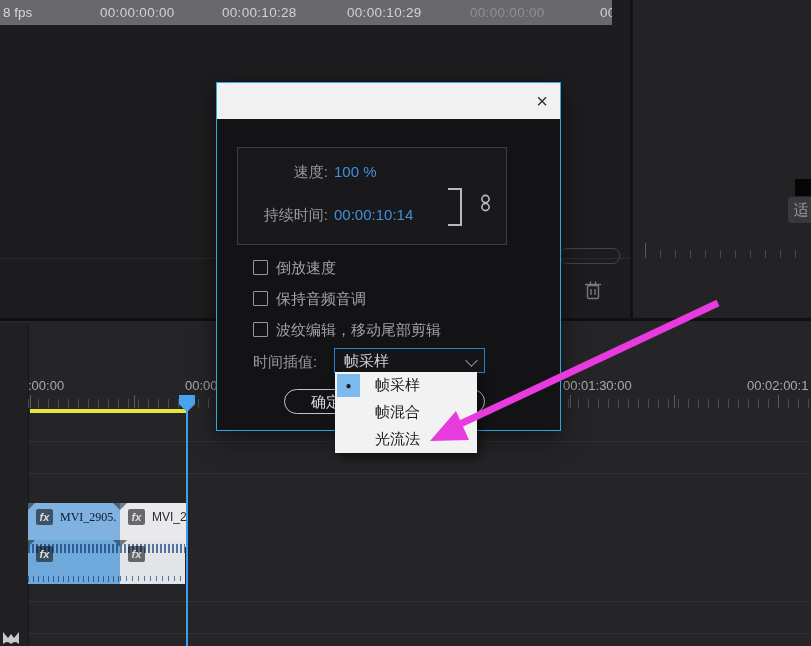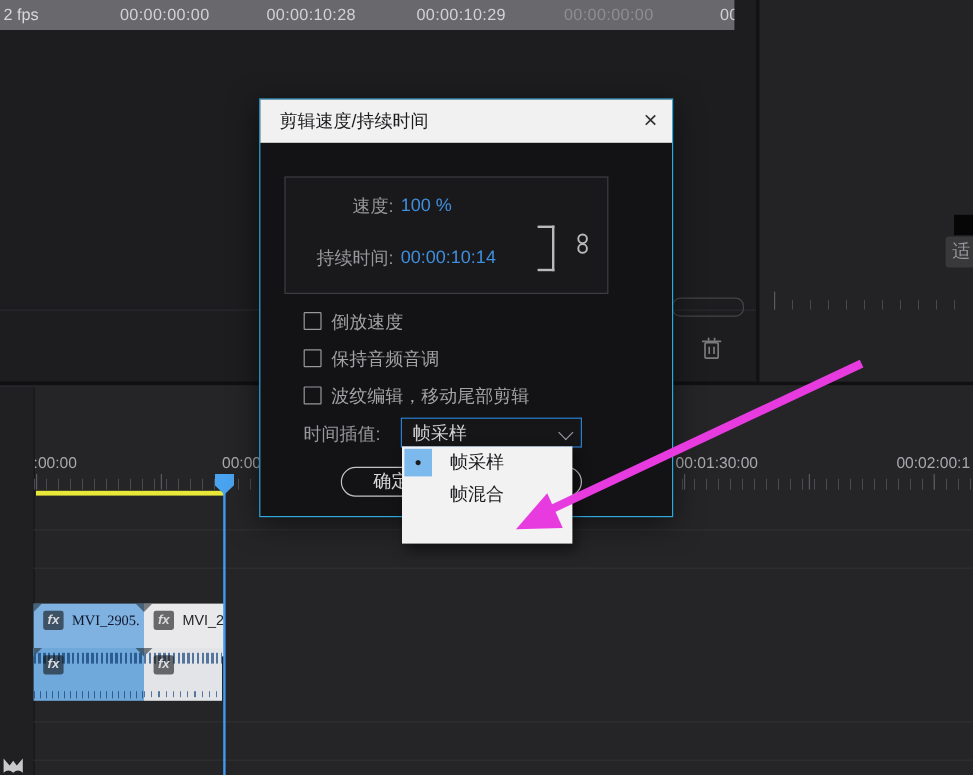--- a/index.html
+++ b/index.html
@@ -100,21 +100,21 @@
 
   
   #arrow-svg{left:0;top:0;width:811px;height:646px;z-index:30;pointer-events:none;}
 </style>
 </head>
 <body>
 
 <div id="app">
 
   <div id="topbar" class="abs">
-    <span id="fps">2 fps</span>
+    <span id="fps">8 fps</span>
     <span class="tc" style="left:100px">00:00:00:00</span>
     <span class="tc" style="left:222px">00:00:10:28</span>
     <span class="tc" style="left:347px">00:00:10:29</span>
     <span class="tc dim" style="left:470px">00:00:00:00</span>
     <span class="tc" style="left:600px">00</span>
   </div>
 
   <div id="left-panel" class="abs">
     <div class="hdiv abs" style="left:0;top:233px;width:630px;"></div>
   </div>
@@ -192,21 +192,20 @@
     <div id="playhead-line"></div>
     <div id="playhead-marker"></div>
 
     <svg id="watermark" viewBox="0 0 18 16">
       <path d="M1 2 L6 8 L9 4 L12 8 L17 2 L17 14 Q13 10 9 14 Q5 10 1 14 Z" fill="#c9c9cb"></path>
     </svg>
   </div>
 
   <div id="dialog" class="abs">
     <div id="dlg-titlebar">
-      <span id="dlg-title">剪辑速度/持续时间</span>
       <span id="dlg-close">×</span>
     </div>
 
     <div id="group-box"></div>
     <span class="fld-label" style="left:19px;top:80px;">速度:</span>
     <span class="fld-value" style="left:117px;top:80px;">100 %</span>
     <span class="fld-label" style="left:19px;top:123px;">持续时间:</span>
     <span class="fld-value" style="left:117px;top:123px;">00:00:10:14</span>
     <div id="link-bracket"></div>
     <svg id="link-icon" viewBox="0 0 15 20">
@@ -240,20 +239,23 @@
   </div>
 
   <div id="interp-menu" class="abs">
     <div class="menu-item" style="top:0;">
       <span id="menu-sel-square">●</span>
       <span class="mlbl">帧采样</span>
     </div>
     <div class="menu-item" style="top:27px;">
       <span class="mlbl">帧混合</span>
     </div>
+    <div class="menu-item" style="top:54px;">
+      <span class="mlbl">光流法</span>
+    </div>
   </div>
 
   <svg id="arrow-svg" class="abs" viewBox="0 0 811 646">
     <line x1="718" y1="303" x2="458" y2="425" stroke="#e73bdf" stroke-width="7"></line>
     <polygon points="430,441 456,411 469,440" fill="#e73bdf"></polygon>
   </svg>
 
 </div>
 
 </body></html>

